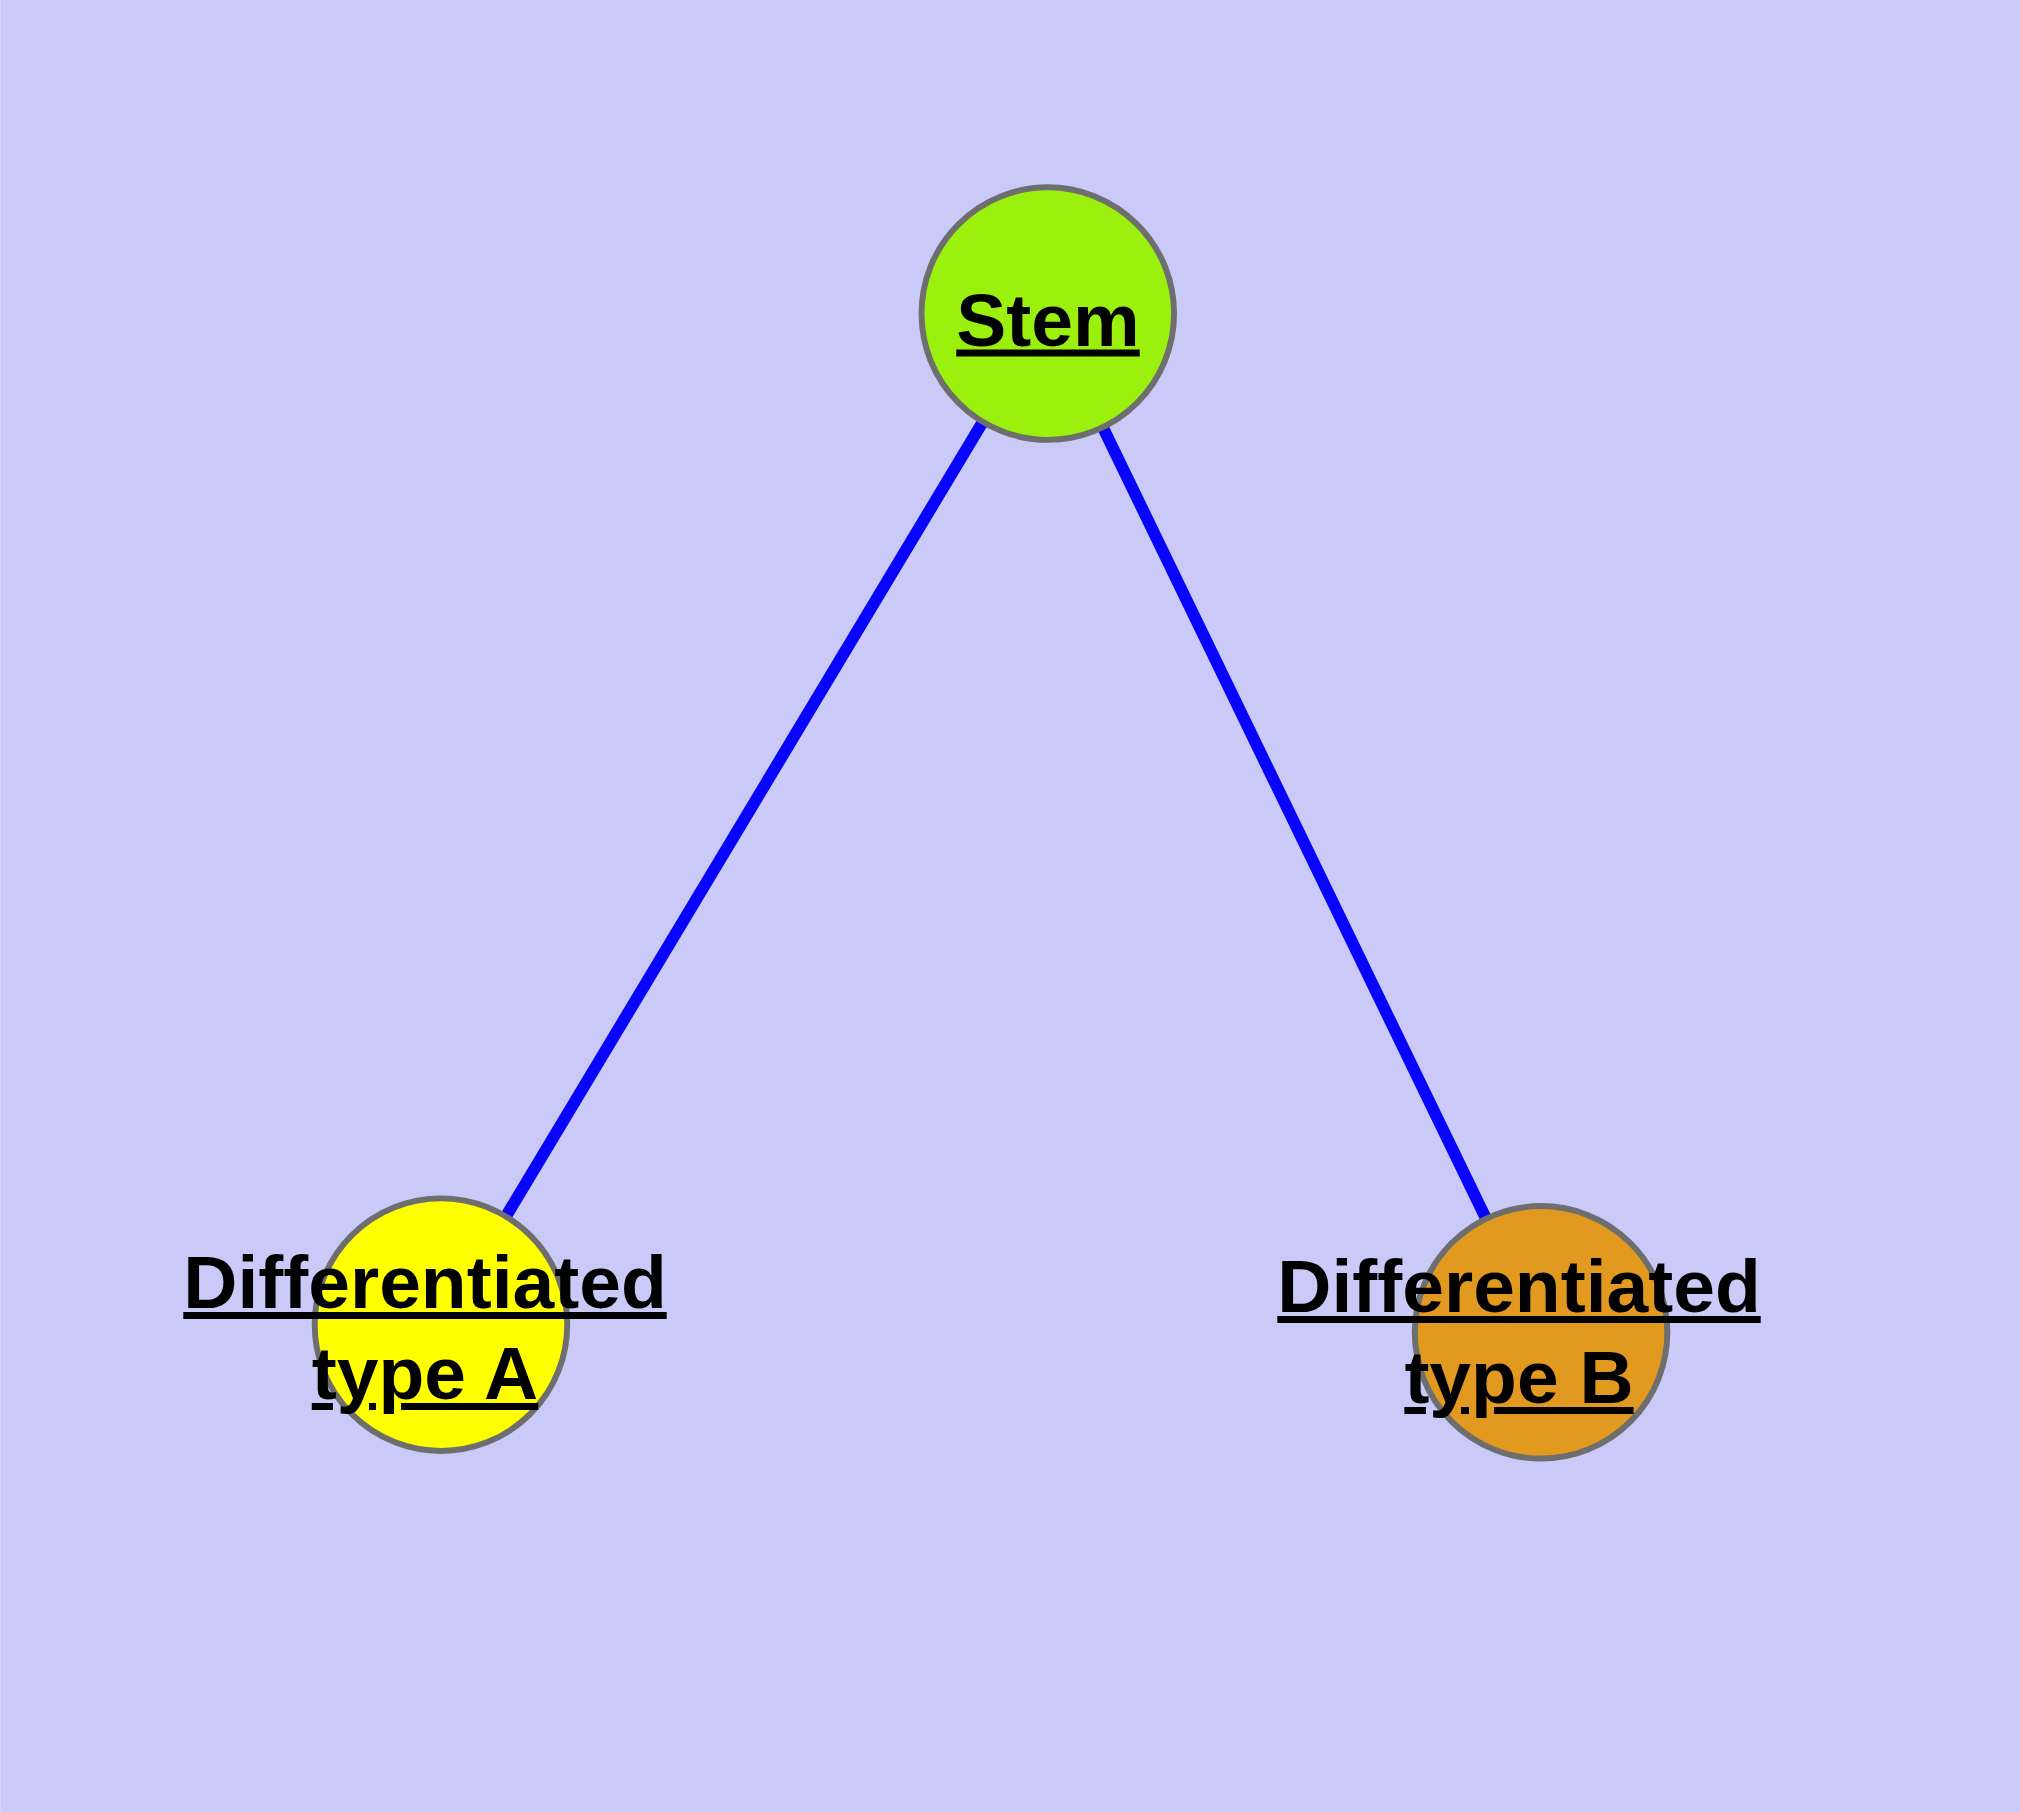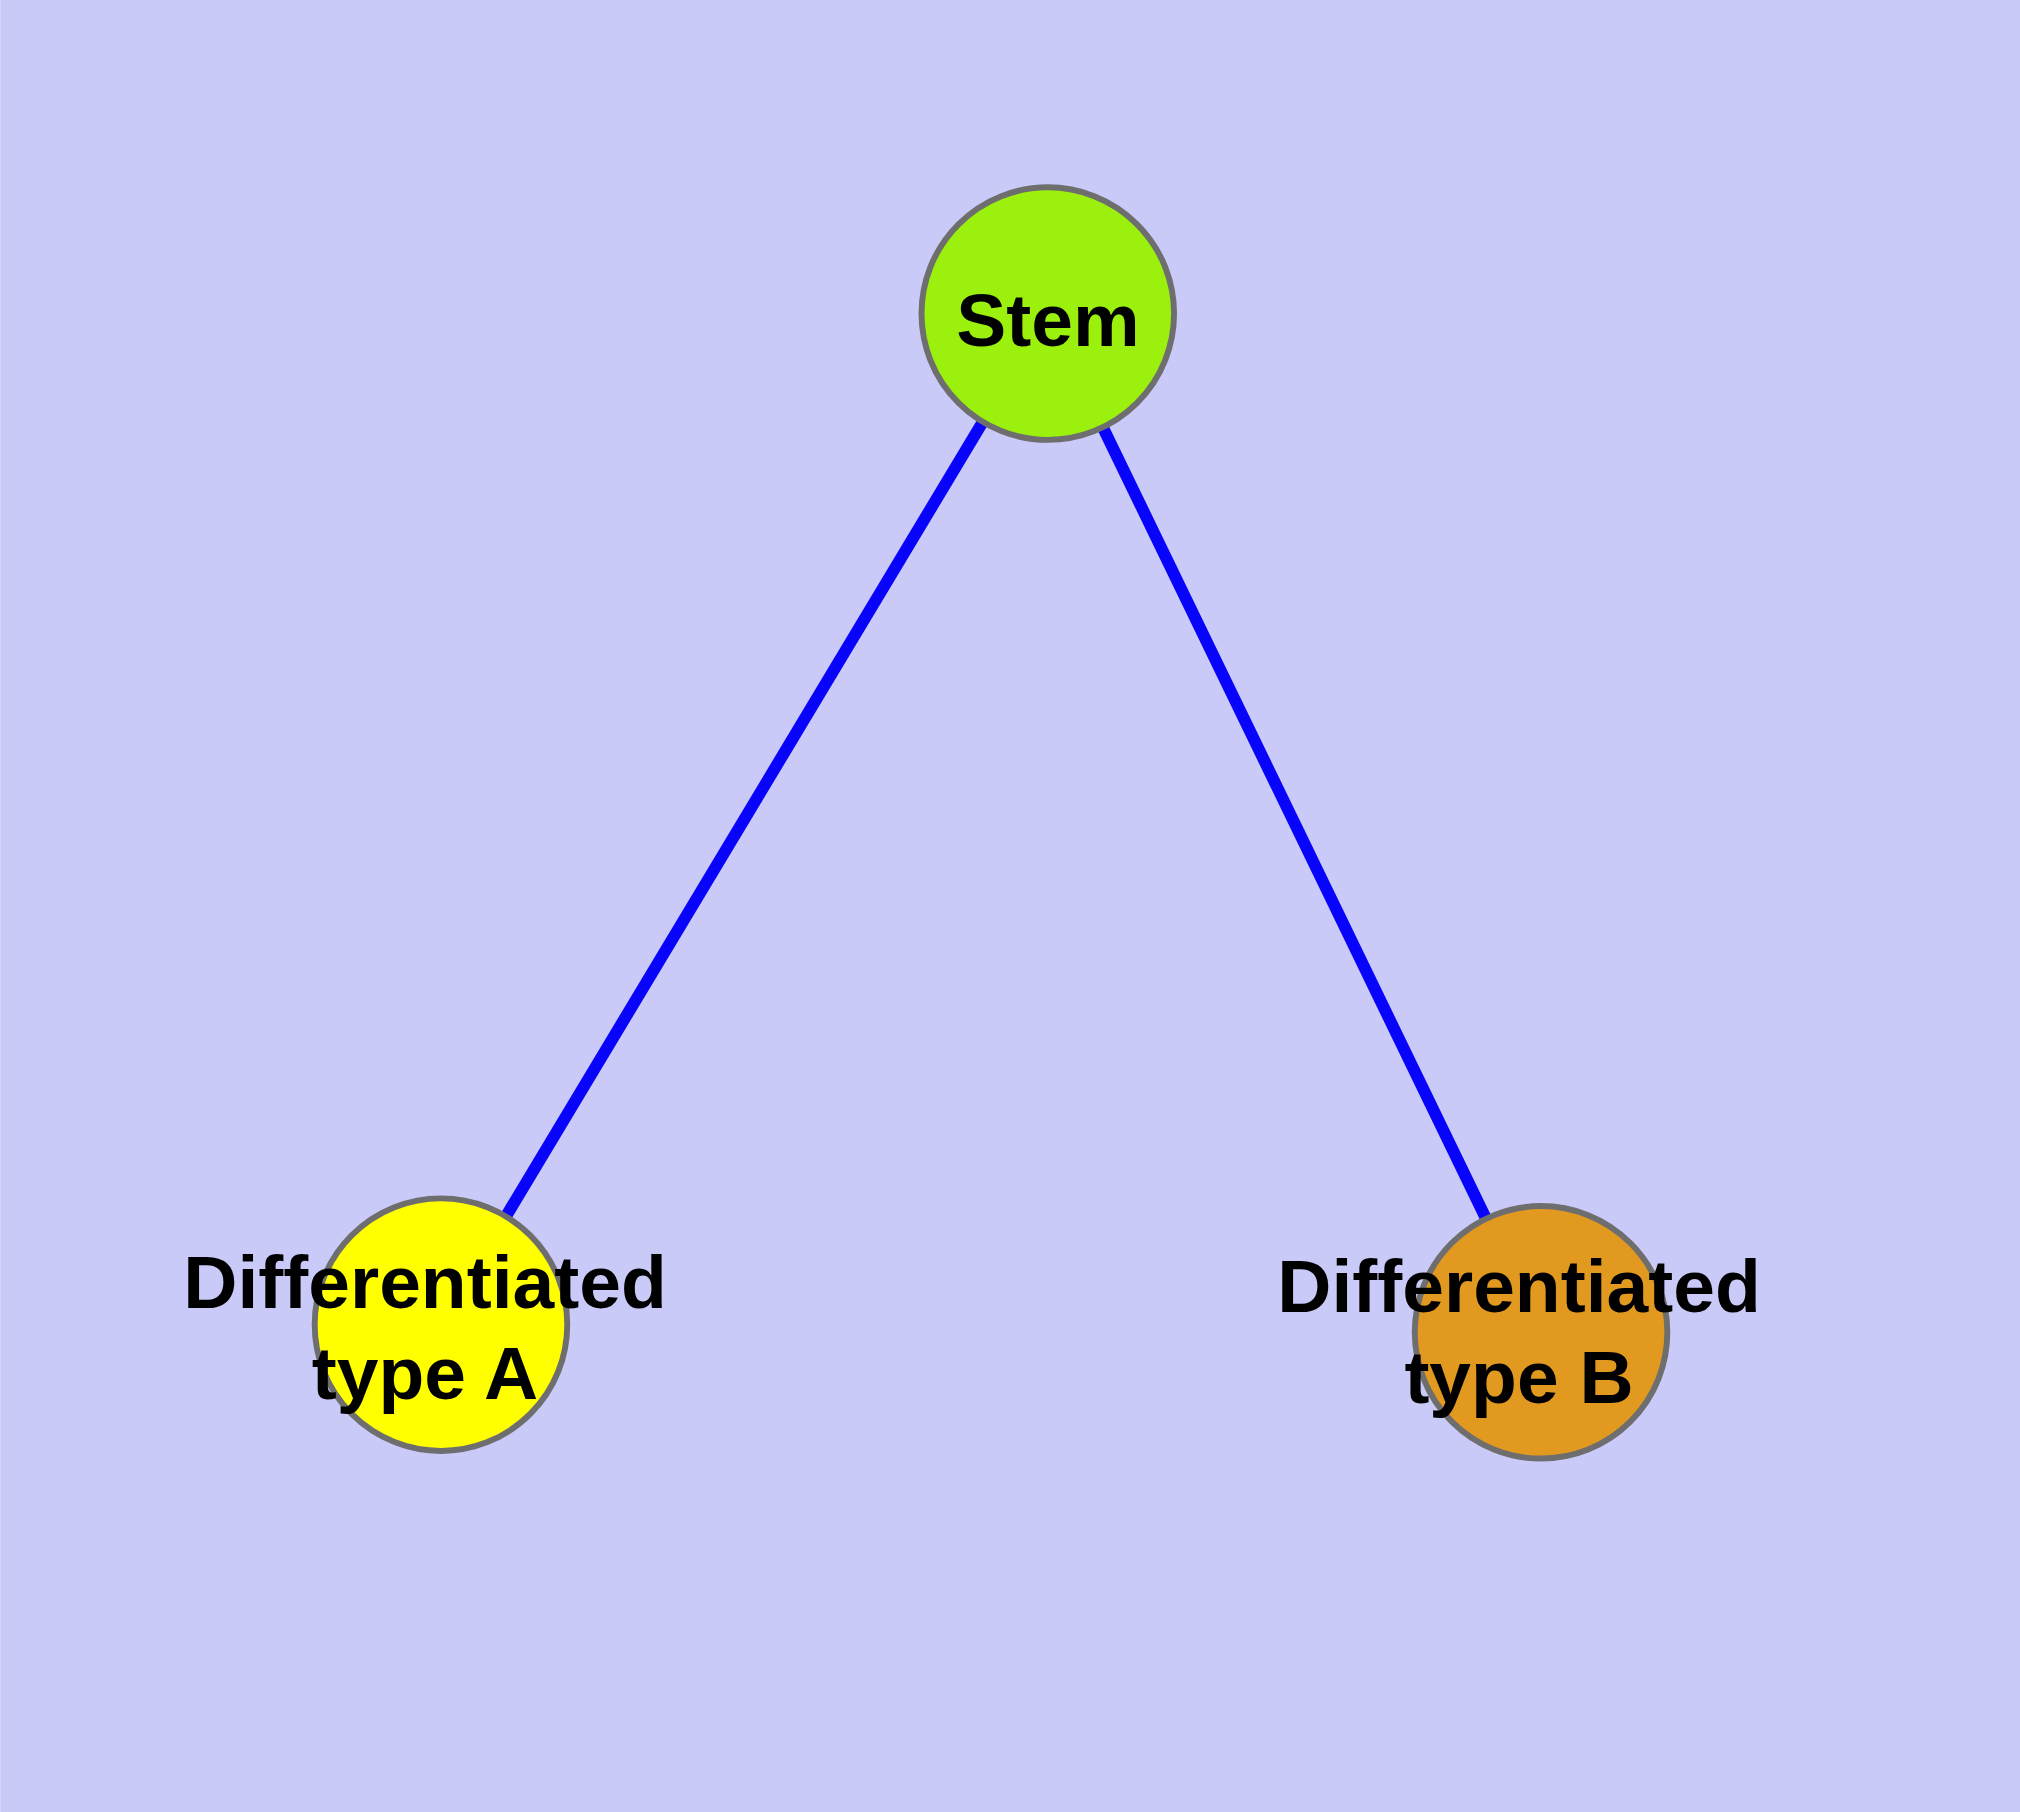--- a/index.html
+++ b/index.html
@@ -29,20 +29,21 @@
   .node-label {
     position: absolute;
     transform: translate(-50%, -50%);
     font-size: 75px;
     font-weight: 700;
     line-height: 91px;
     color: #000000;
     text-align: center;
     white-space: pre-line;
     letter-spacing: 0;
+    text-decoration: underline;
   }
   #label-stem  { left: 1048px; top: 320px;  }
   #label-typea { left: 425px;  top: 1328px; }
   #label-typeb { left: 1519px; top: 1332px; }
 </style>
 </head>
 <body>
 
 <svg id="graph-svg" width="2021" height="1812" viewBox="0 0 2384 2138">
 

